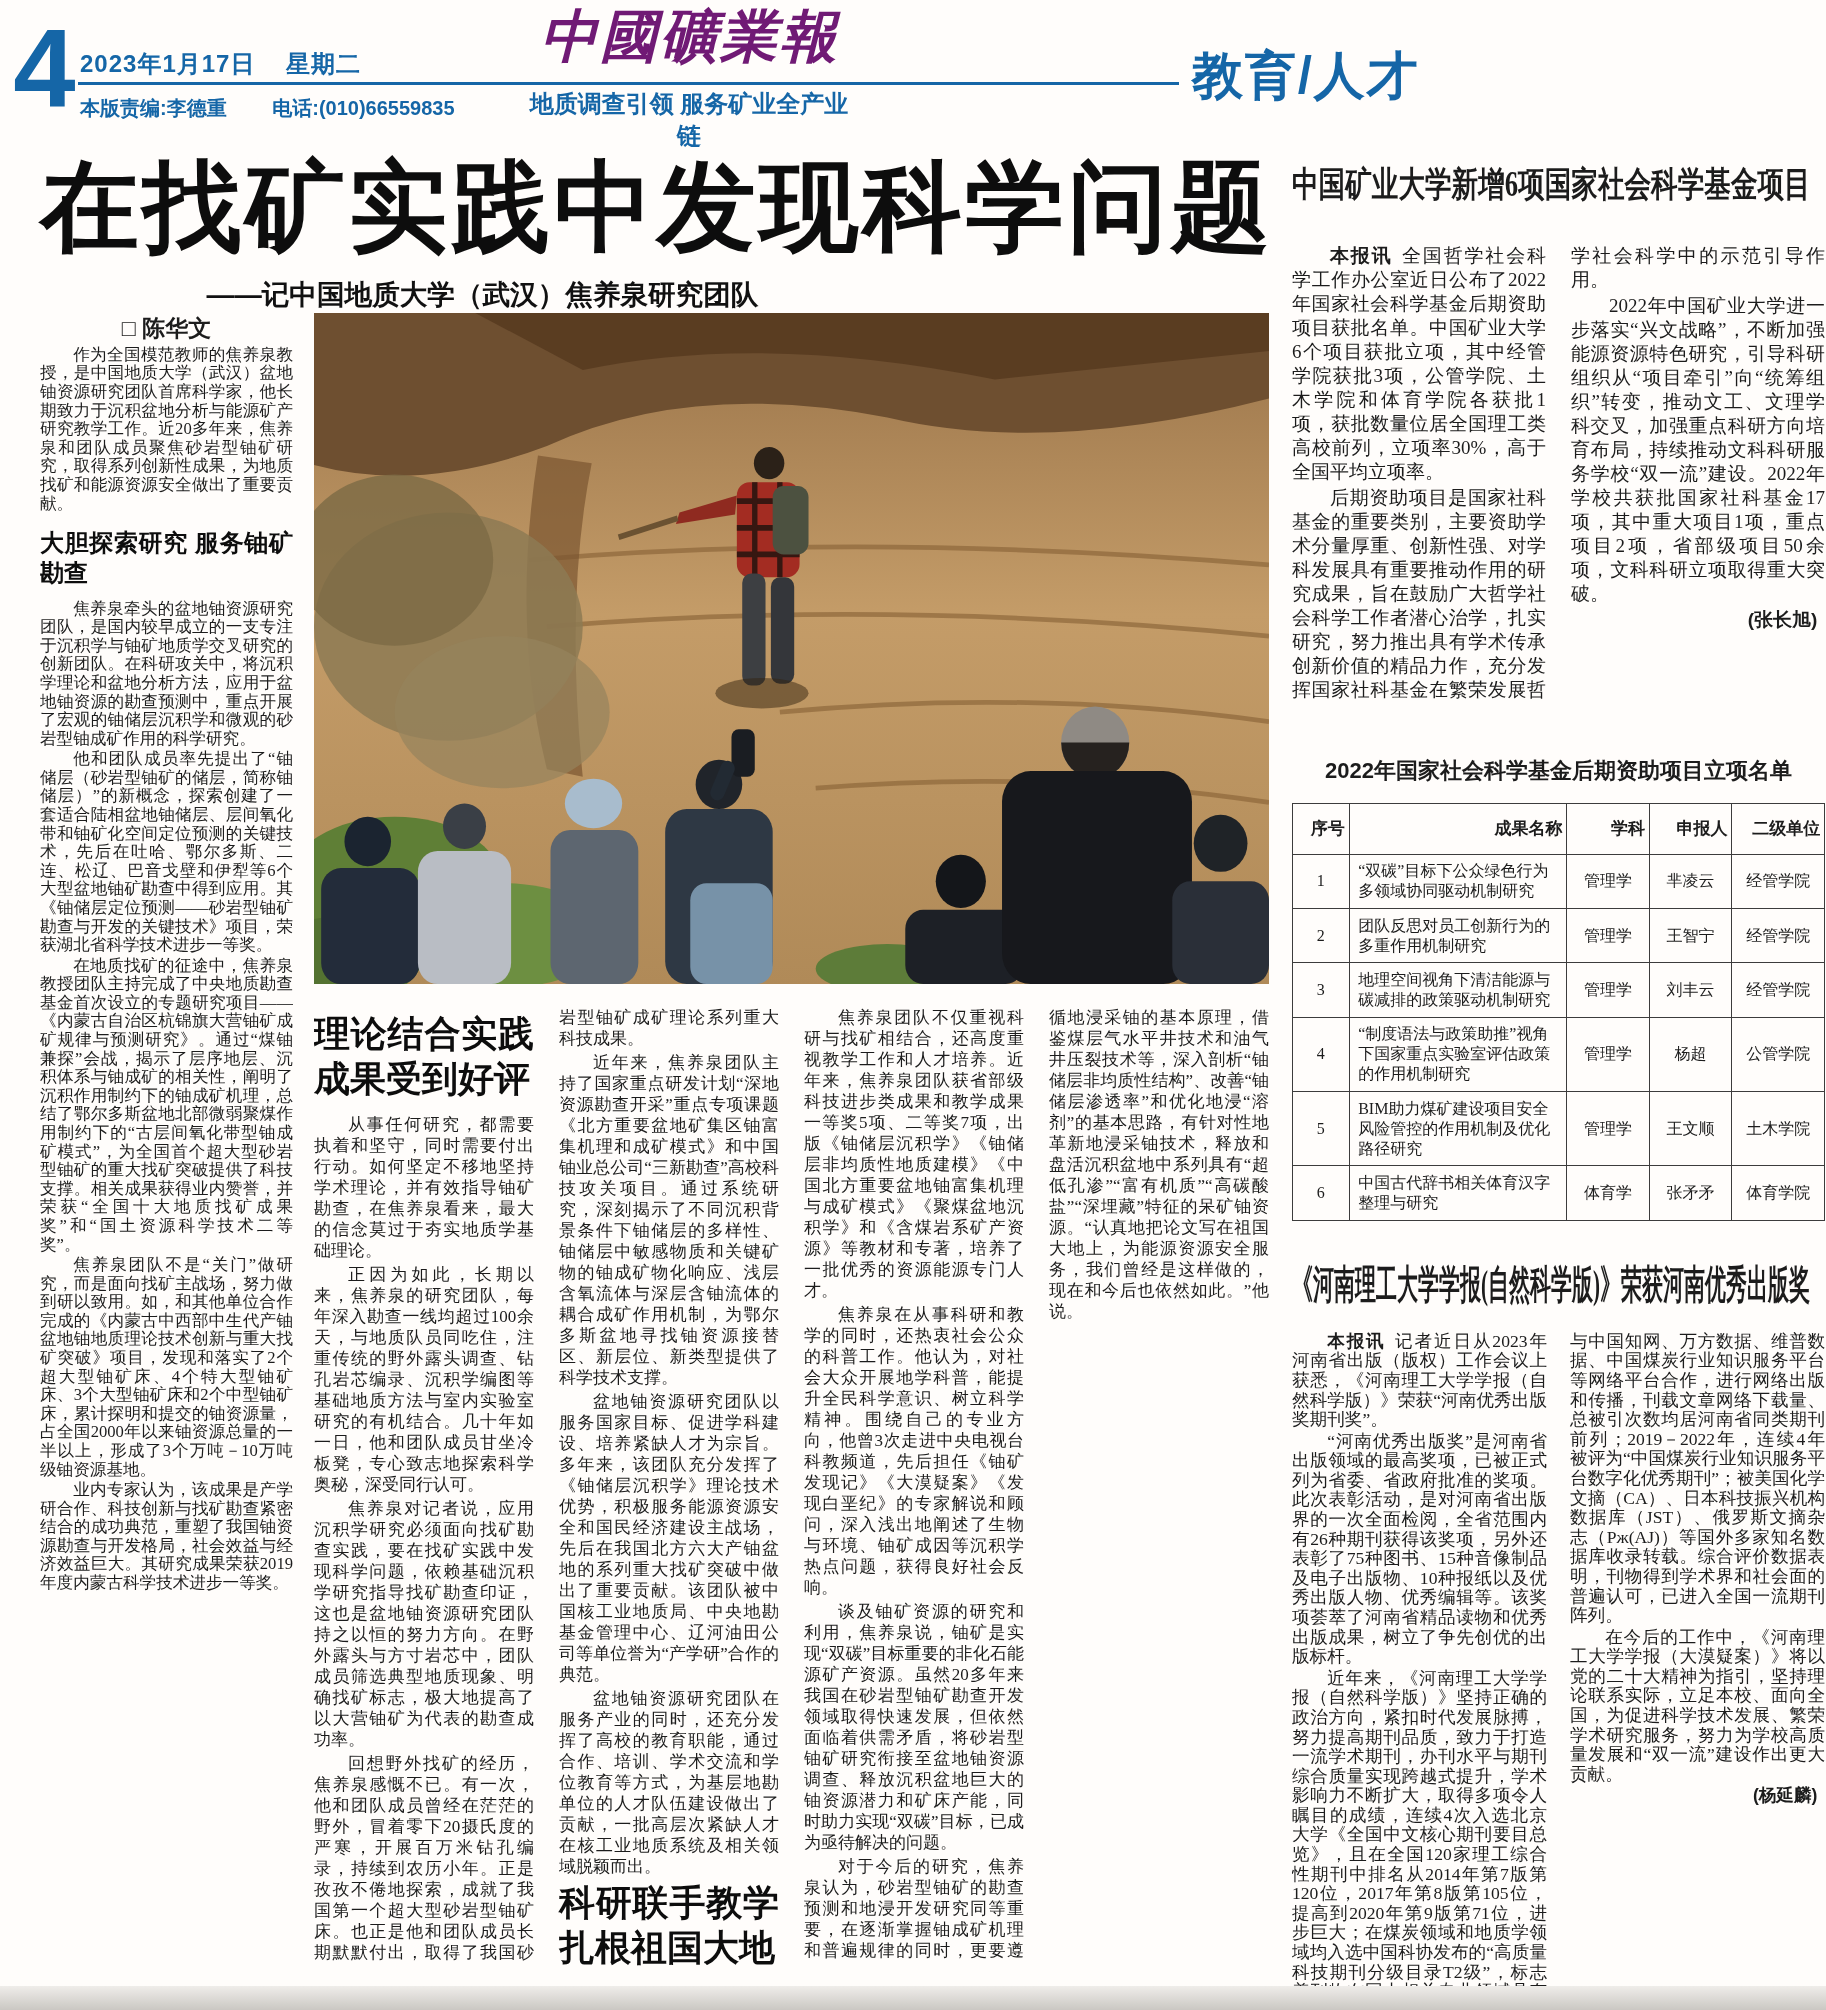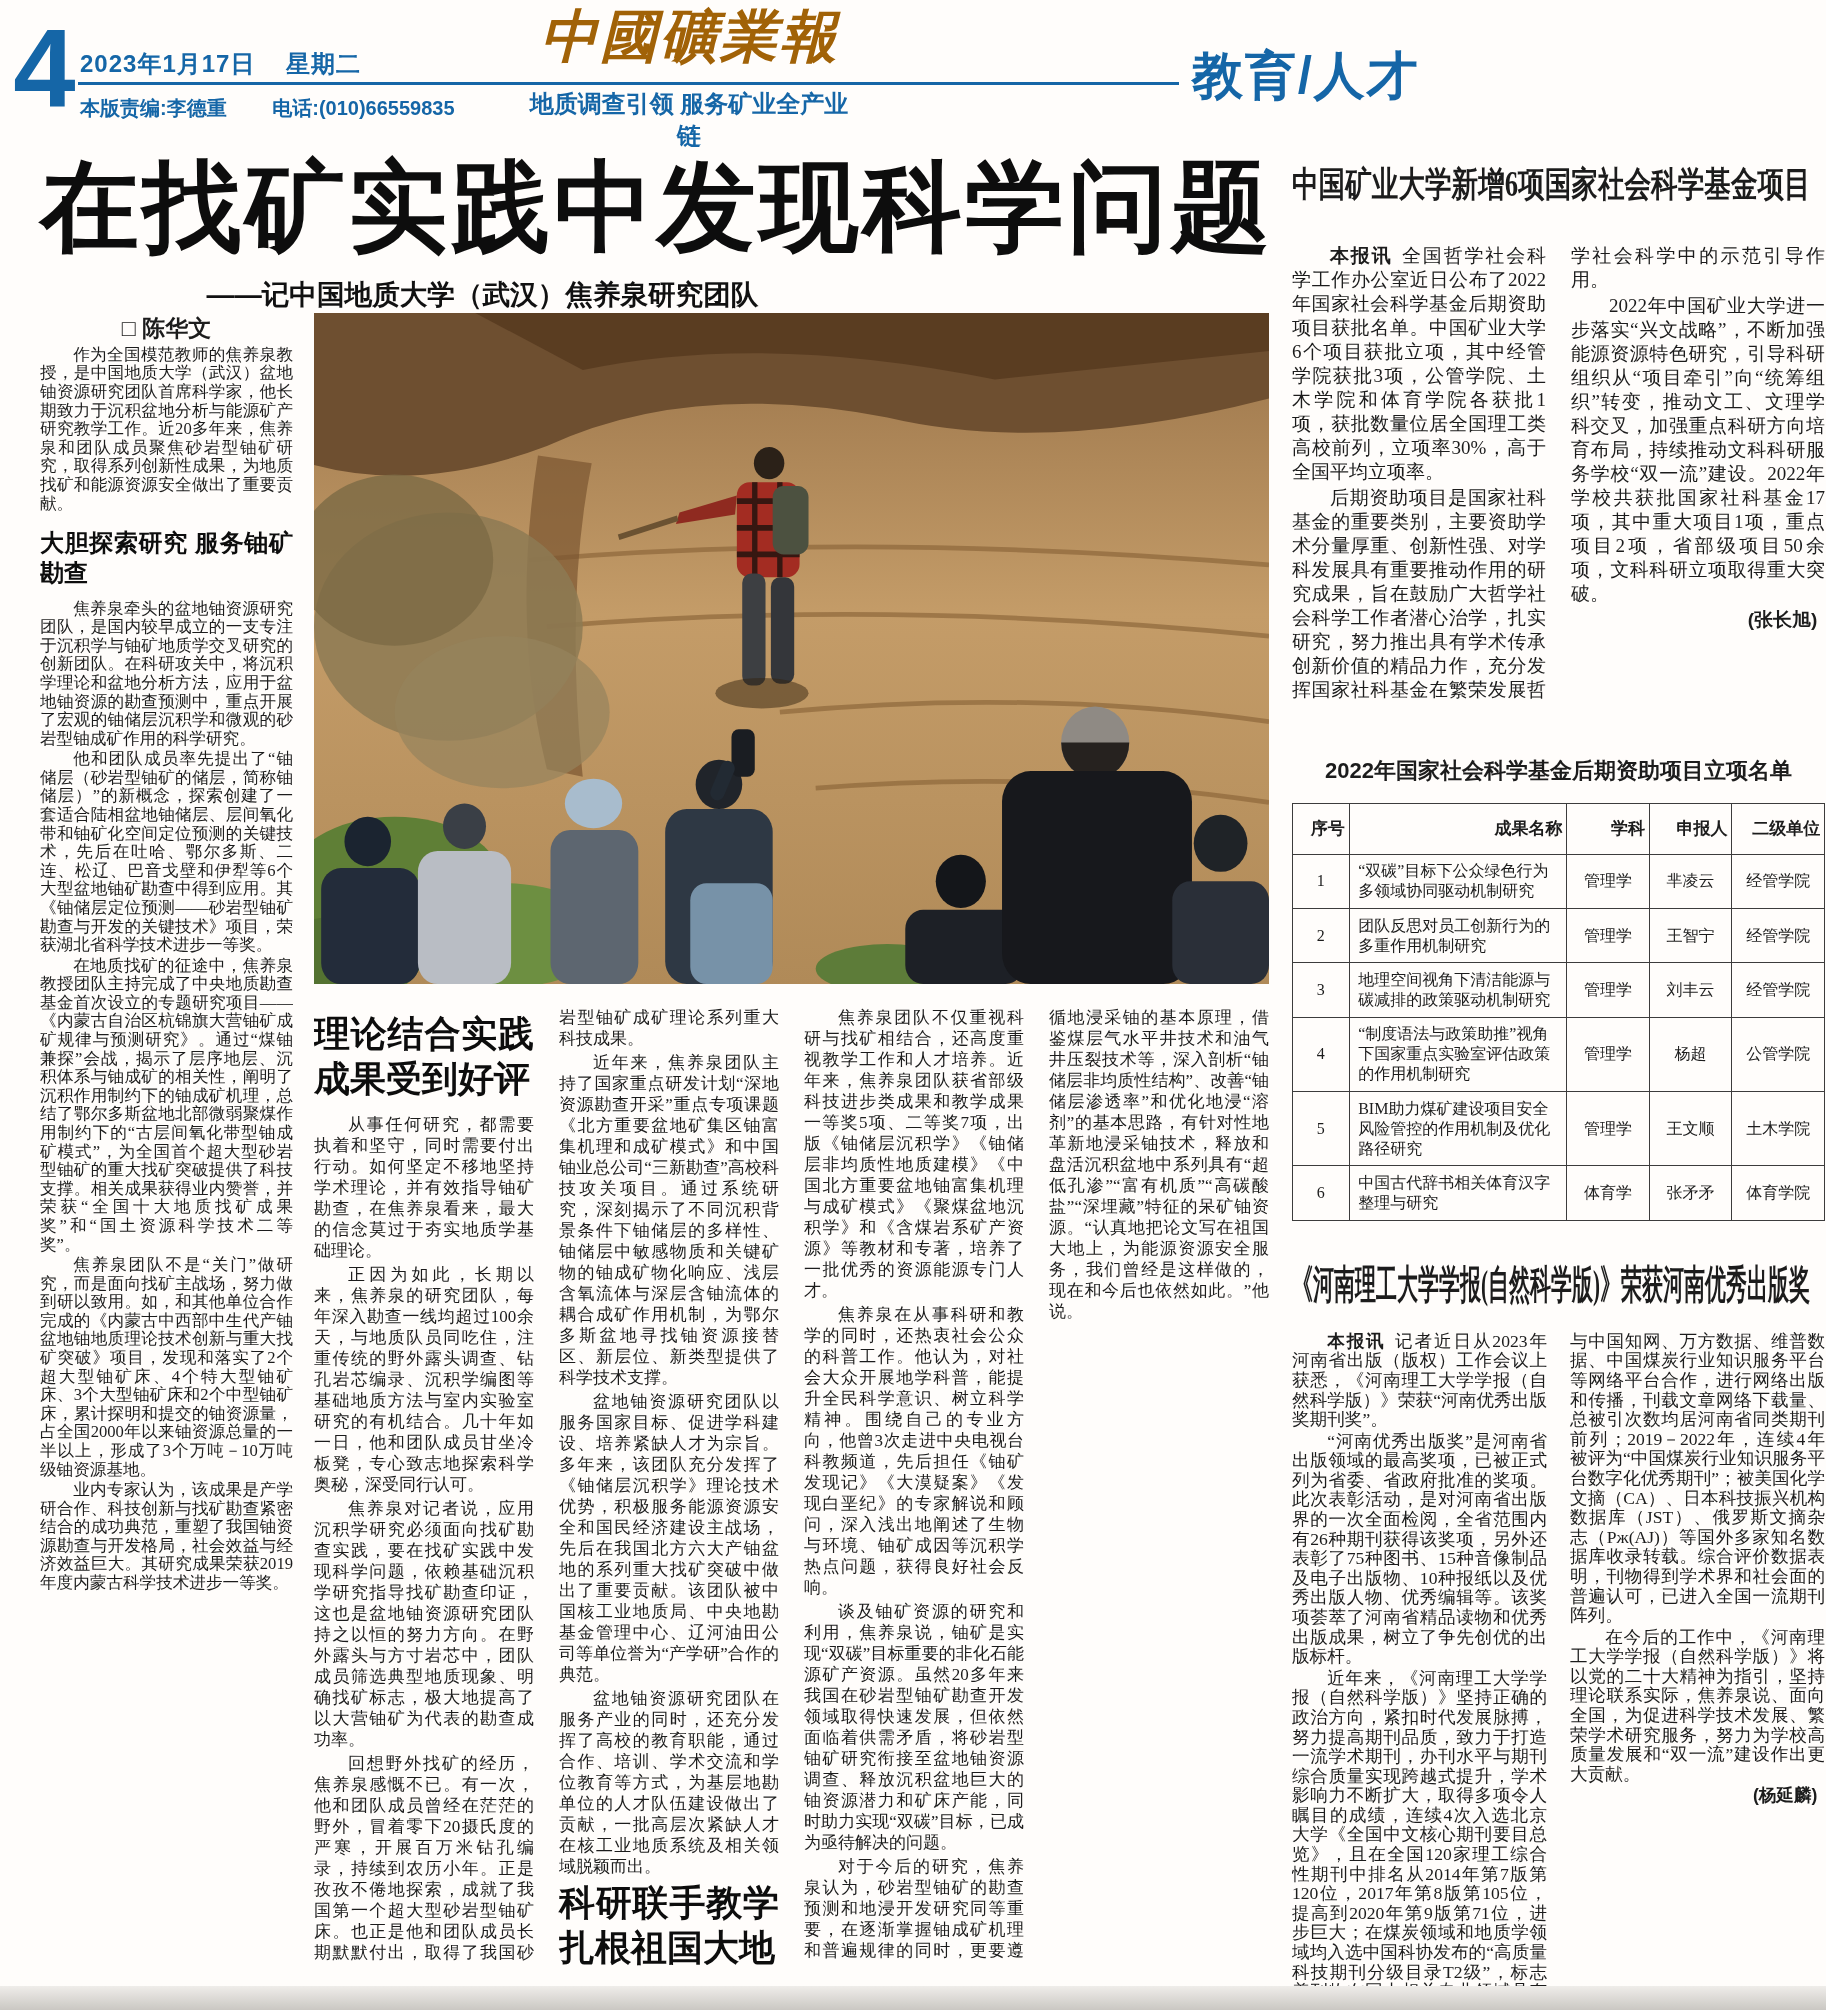--- a/index.html
+++ b/index.html
@@ -5,21 +5,21 @@
   html,body{margin:0;padding:0;}
   body{width:1826px;height:2011px;position:relative;background:#fffdfb;
        font-family:"Liberation Serif",serif;color:#1c1c1c;overflow:hidden;}
   
   #page-num{position:absolute;left:13.3px;top:13.3px;font:900 112px/1 "Liberation Sans",sans-serif;color:#1566a7;}
   #date-line{position:absolute;left:80px;top:48px;font:bold 24px "Liberation Sans",sans-serif;color:#1566a7;letter-spacing:1px;}
   #hdr-rule{position:absolute;left:78px;top:82px;width:1101px;height:2.9px;background:#1566a7;}
   #editor-line{position:absolute;left:80px;top:95px;font:bold 20px "Liberation Sans",sans-serif;color:#1566a7;}
   #editor-line span{margin-right:40px;}
   #masthead{position:absolute;left:533px;top:5.7px;width:314px;text-align:center;
-            font:bold italic 57px/1.1 "Liberation Serif",serif;color:#a16207;letter-spacing:2.9px;}
+            font:bold italic 57px/1.1 "Liberation Serif",serif;color:#701a75;letter-spacing:2.9px;}
   #tagline{position:absolute;left:518px;top:88px;width:342px;text-align:center;
            font:bold 24px "Liberation Sans",sans-serif;color:#1566a7;}
   #section-name{position:absolute;left:1192px;top:42px;font:900 51px "Liberation Sans",sans-serif;color:#1566a7;letter-spacing:1.9px;}
   
   #main-article{position:absolute;left:40px;top:154px;width:1229px;}
   .headline{font:900 99px/1.08 "Liberation Sans",sans-serif;color:#0d0d0d;letter-spacing:3.8px;white-space:nowrap;}
   .subtitle{width:885px;text-align:center;margin-top:15px;font:bold 27.6px "Liberation Sans",sans-serif;color:#111;}
   .body-flex{display:flex;gap:21px;}
   .col1{width:253px;height:1571px;overflow:hidden;font-size:16.6px;line-height:18.6px;text-align:justify;}
   .col1 p{margin:0 0 1.9px;text-indent:2em;}
@@ -246,19 +246,19 @@
         <td>体育学院</td>
       </tr>
     </tbody>
   </table>
 
   <div class="r2-head">《河南理工大学学报(自然科学版)》荣获河南优秀出版奖</div>
   <div class="r-body r2-body">
     <p><span class="lead">本报讯</span><span>记者近日从2023年河南省出版（版权）工作会议上获悉，《河南理工大学学报（自然科学版）》荣获“河南优秀出版奖期刊奖”。</span></p>
     <p>“河南优秀出版奖”是河南省出版领域的最高奖项，已被正式列为省委、省政府批准的奖项。此次表彰活动，是对河南省出版界的一次全面检阅，全省范围内有26种期刊获得该奖项，另外还表彰了75种图书、15种音像制品及电子出版物、10种报纸以及优秀出版人物、优秀编辑等。该奖项荟萃了河南省精品读物和优秀出版成果，树立了争先创优的出版标杆。</p>
     <p>近年来，《河南理工大学学报（自然科学版）》坚持正确的政治方向，紧扣时代发展脉搏，努力提高期刊品质，致力于打造一流学术期刊，办刊水平与期刊综合质量实现跨越式提升，学术影响力不断扩大，取得多项令人瞩目的成绩，连续4次入选北京大学《全国中文核心期刊要目总览》，且在全国120家理工综合性期刊中排名从2014年第7版第120位，2017年第8版第105位，提高到2020年第9版第71位，进步巨大；在煤炭领域和地质学领域均入选中国科协发布的“高质量科技期刊分级目录T2级”，标志着刊物在国内相关专业领域具有较高权威性和学术影响力；在数字化出版和传播方面成效显著，与中国知网、万方数据、维普数据、中国煤炭行业知识服务平台等网络平台合作，进行网络出版和传播，刊载文章网络下载量、总被引次数均居河南省同类期刊前列；2019－2022年，连续4年被评为“中国煤炭行业知识服务平台数字化优秀期刊”；被美国化学文摘（CA）、日本科技振兴机构数据库（JST）、俄罗斯文摘杂志（Рж(AJ)）等国外多家知名数据库收录转载。综合评价数据表明，刊物得到学术界和社会面的普遍认可，已进入全国一流期刊阵列。</p>
-    <p>在今后的工作中，《河南理工大学学报（自然科学版）》将以党的二十大精神为指引，坚持理论联系实际，焦养泉说、面向全国，为促进科学技术发展、繁荣学术研究服务，努力为学校高质量发展和“双一流”建设作出更大贡献。</p>
+    <p>在今后的工作中，《河南理工大学学报（大漠疑案）》将以党的二十大精神为指引，坚持理论联系实际，立足本校、面向全国，为促进科学技术发展、繁荣学术研究服务，努力为学校高质量发展和“双一流”建设作出更大贡献。</p>
     <div class="sign">(杨延麟)</div>
   </div>
 </div>
 
 <div id="bottom-strip"></div>
 
 
 </body></html>

